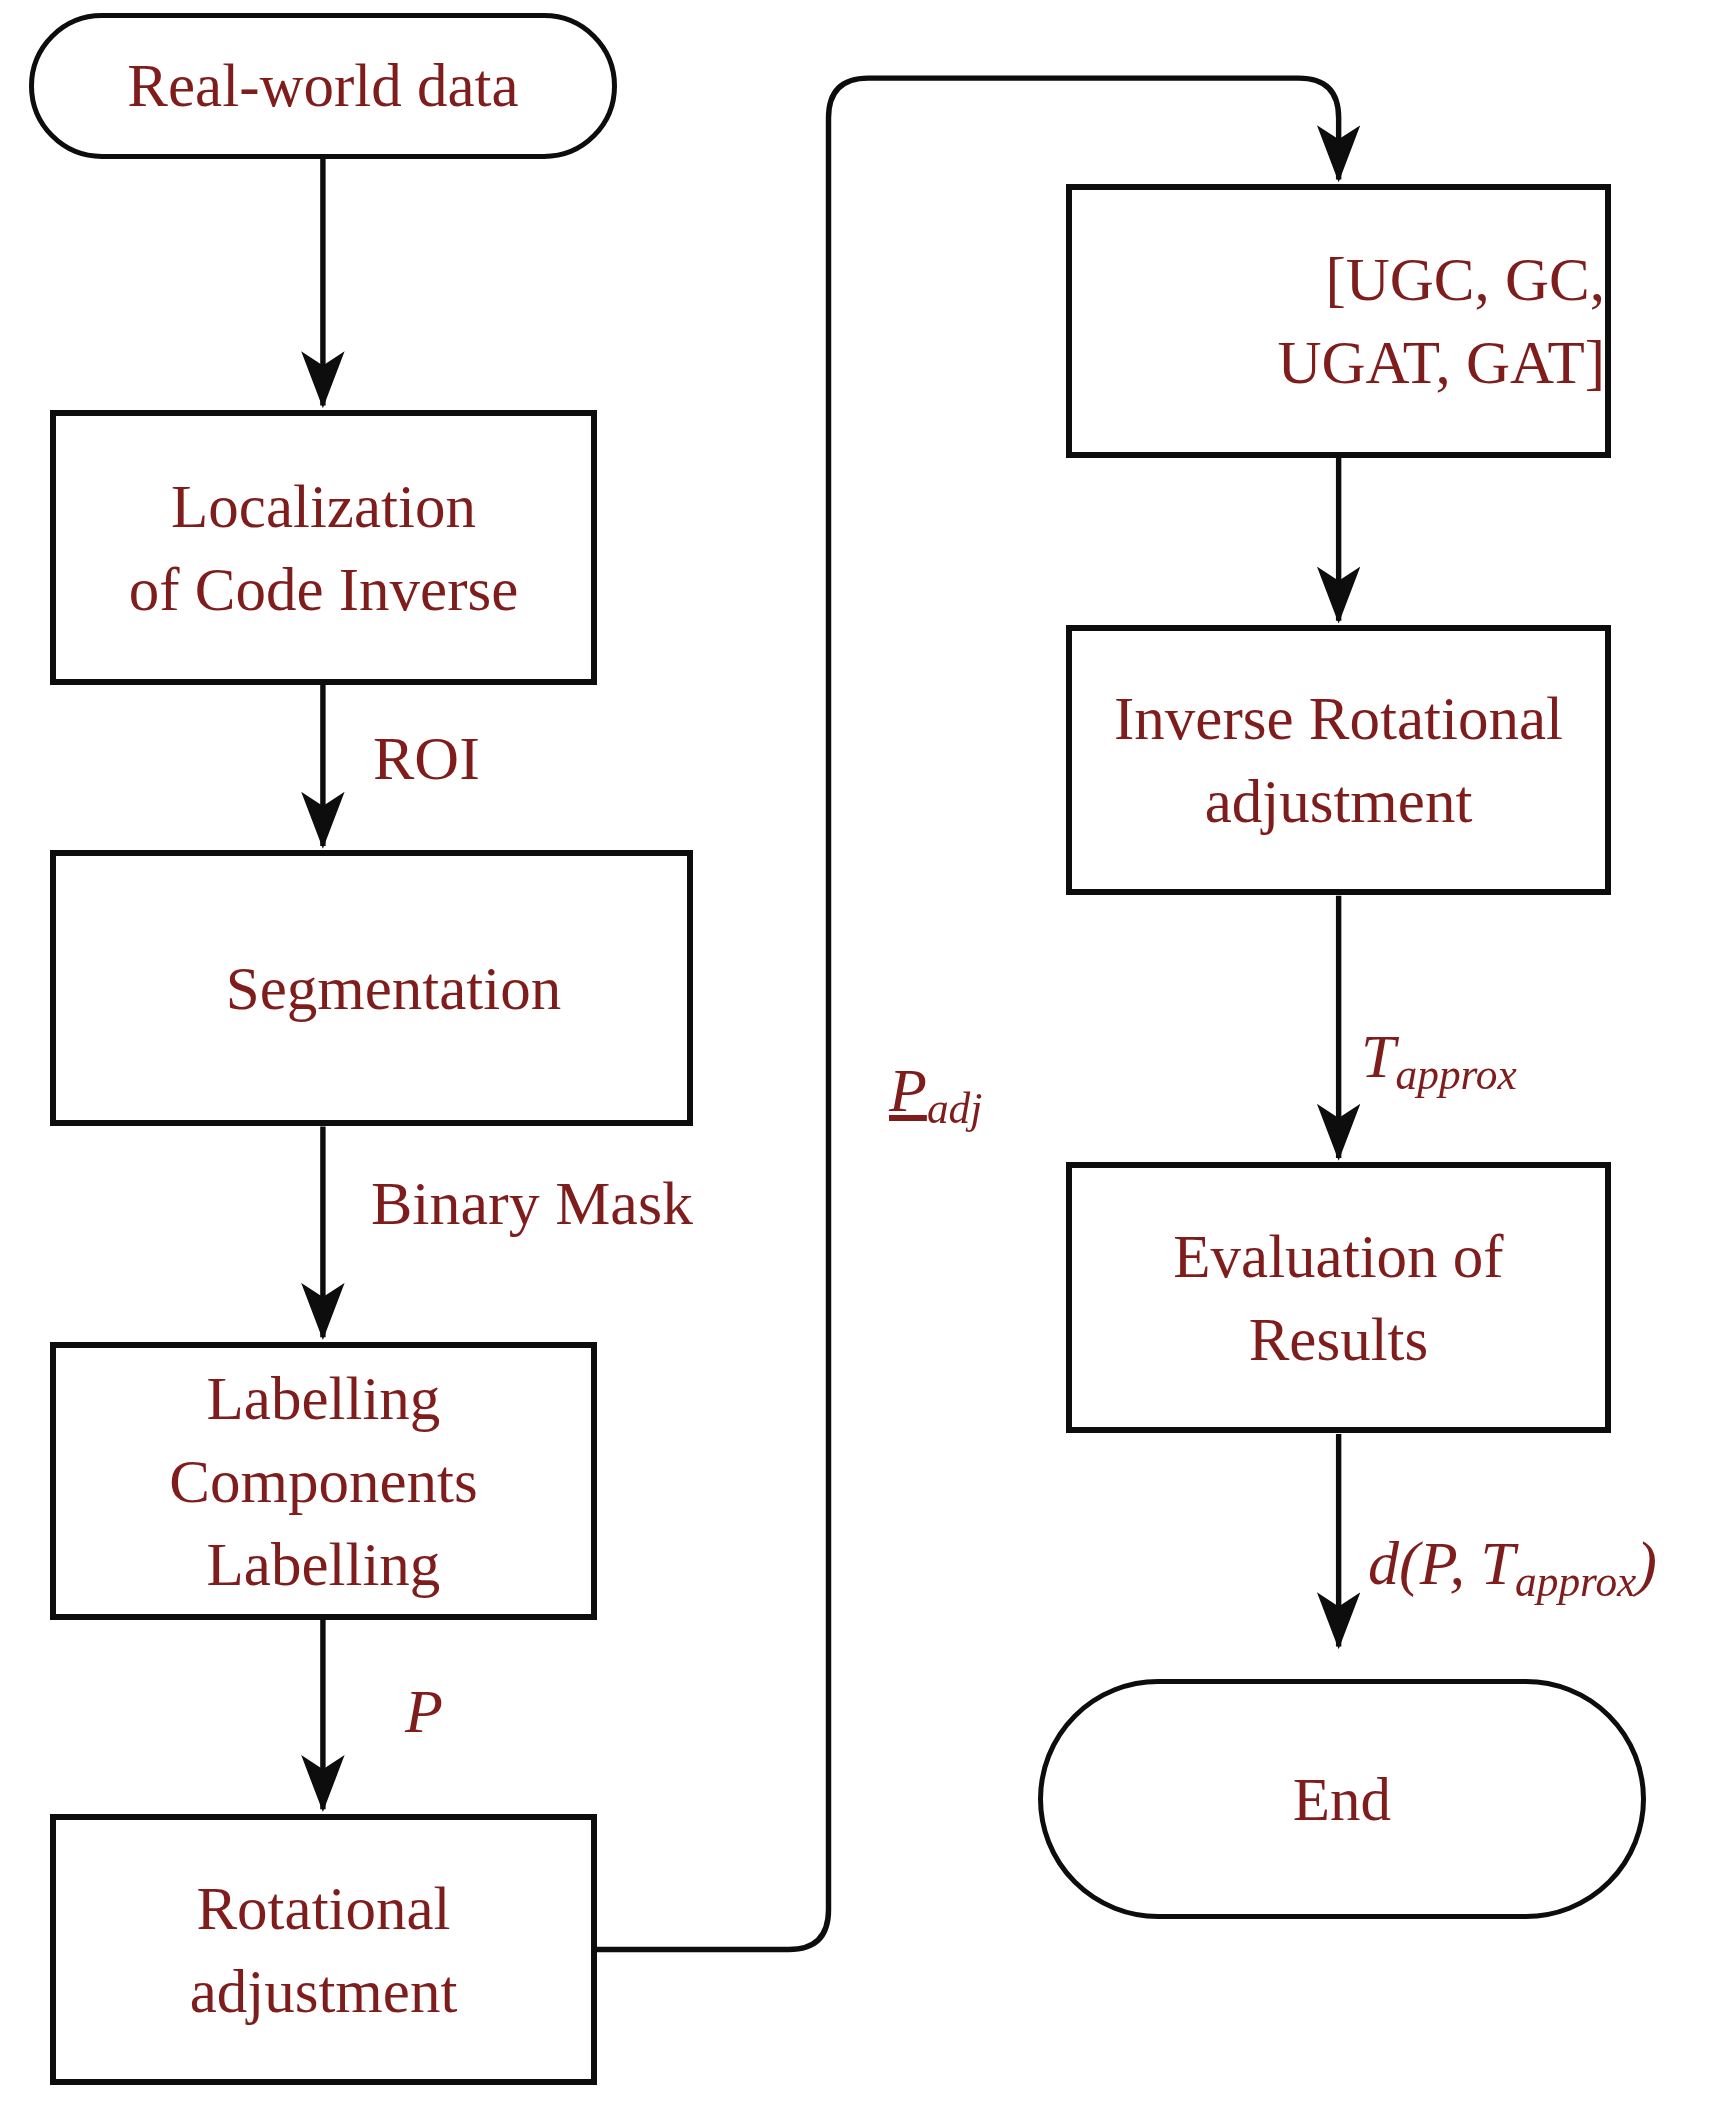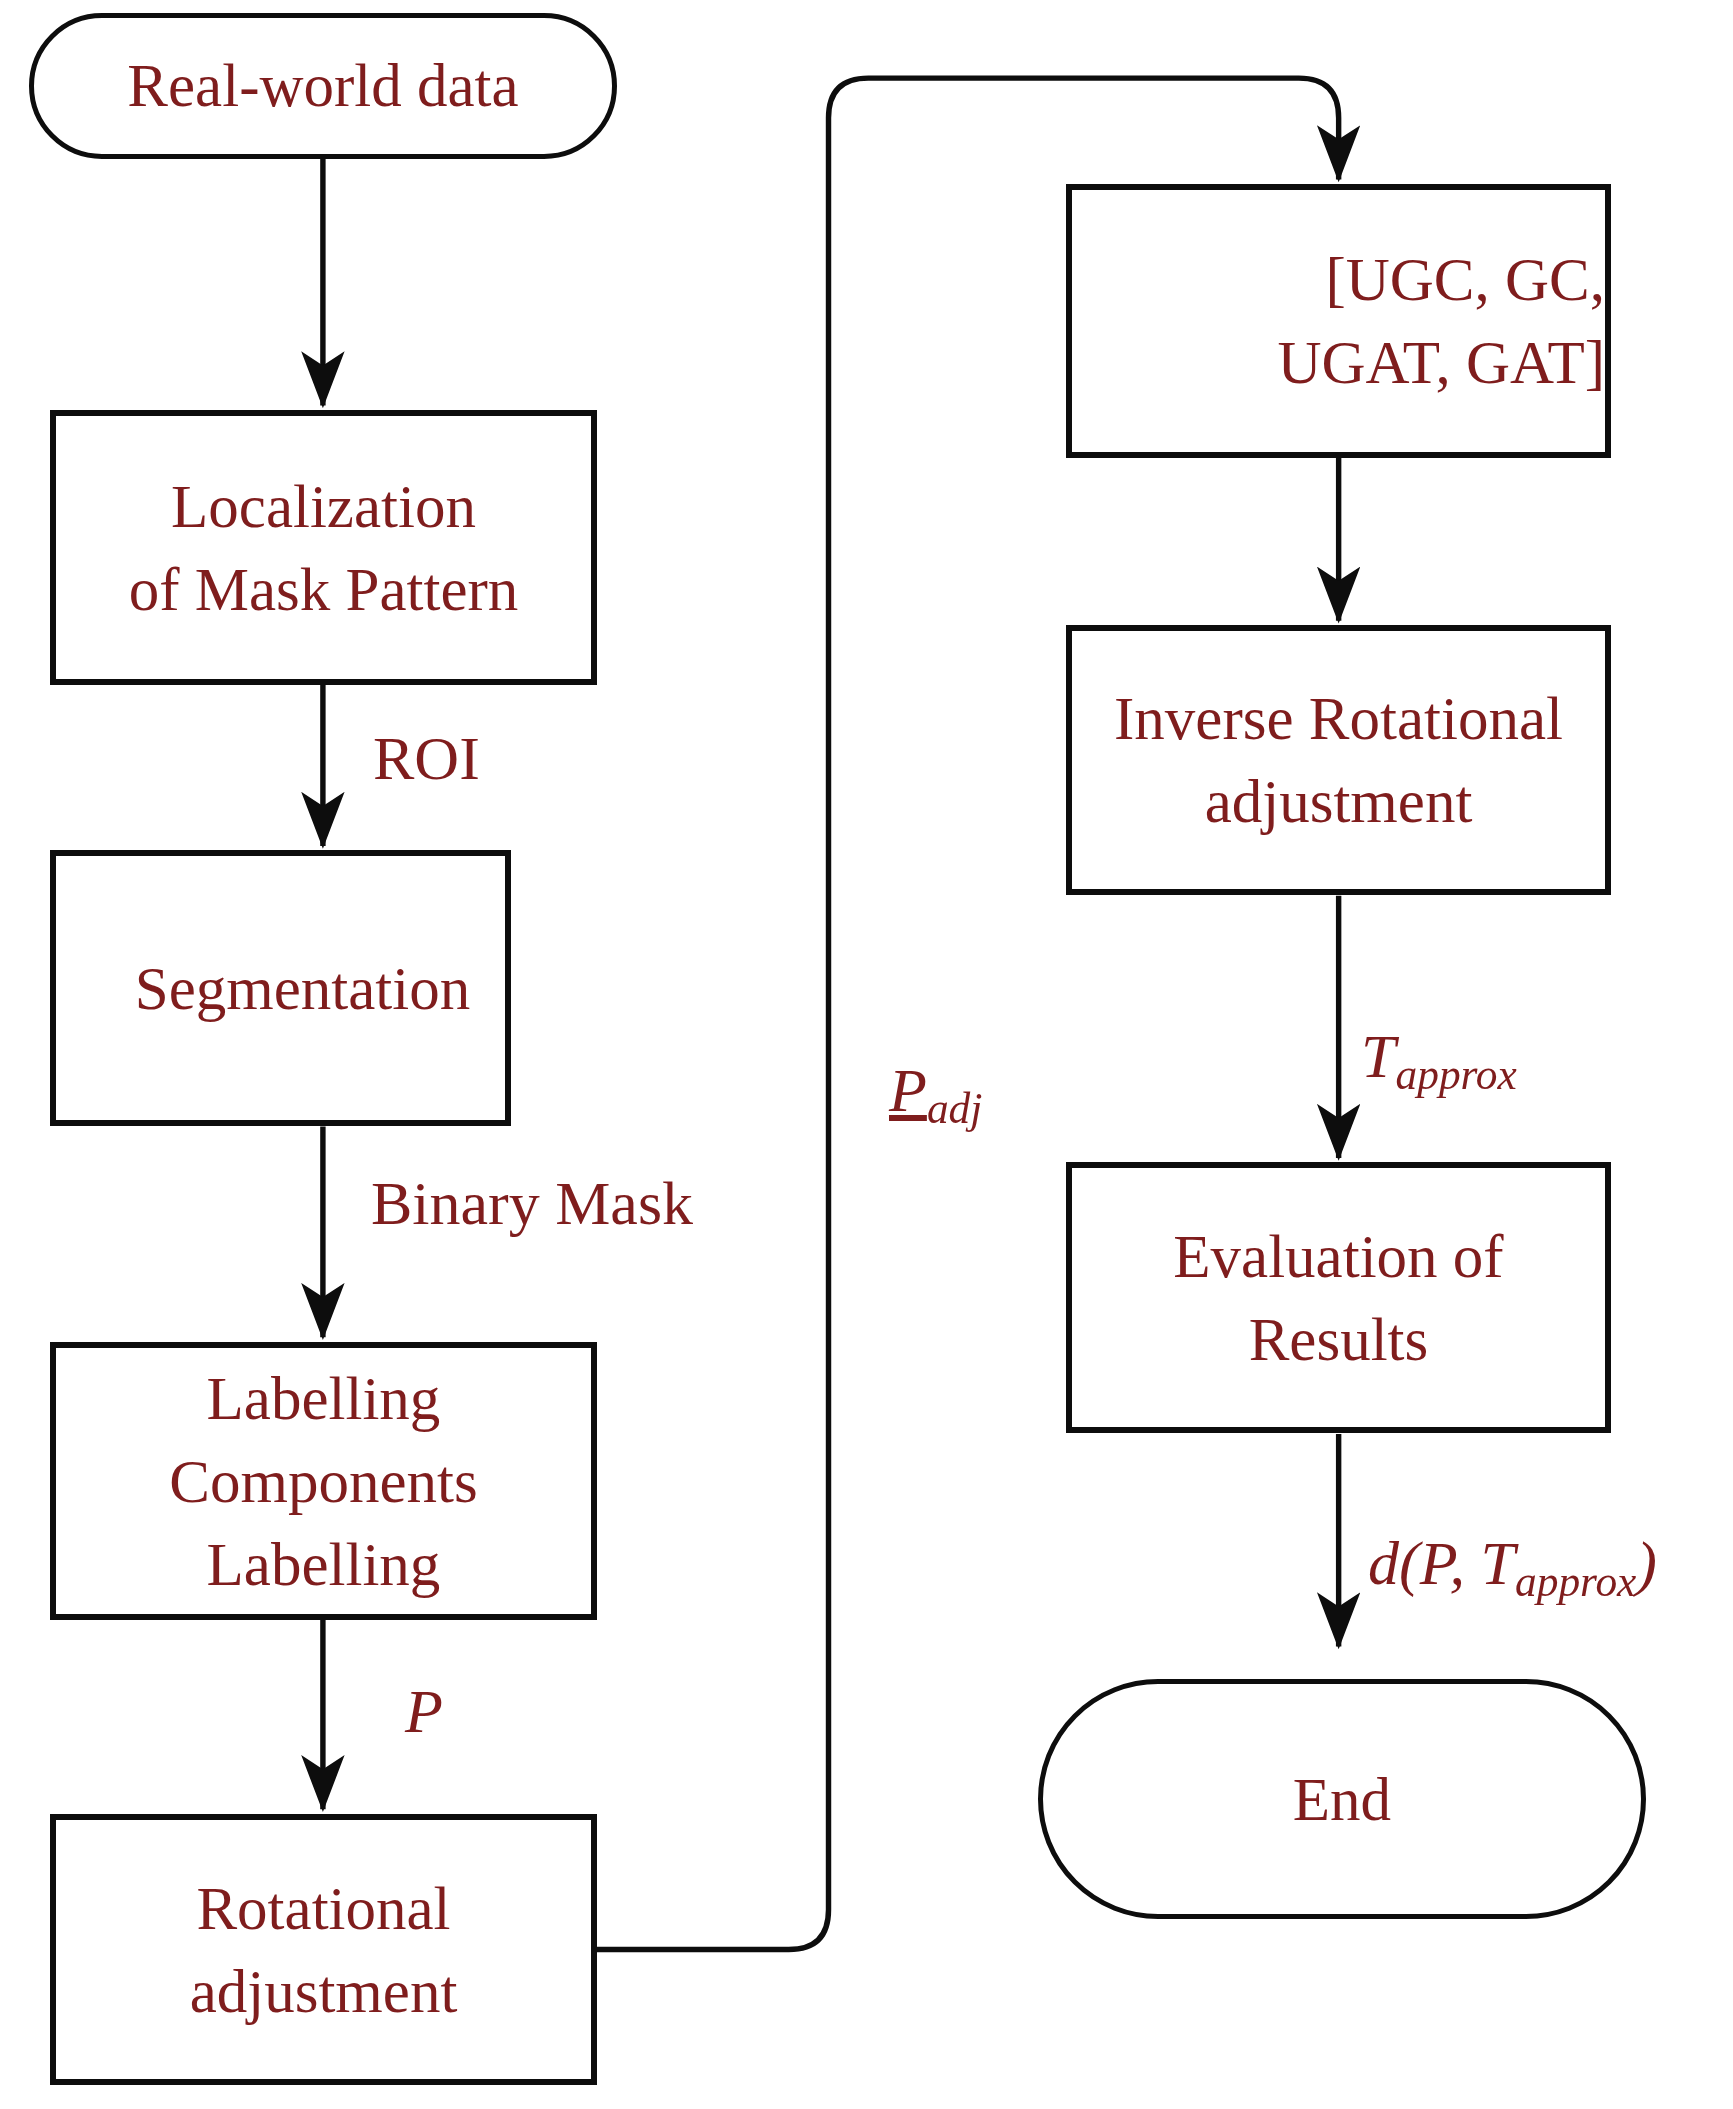--- a/index.html
+++ b/index.html
@@ -22,21 +22,21 @@
     align-items: center;
     justify-content: center;
     text-align: center;
     font-size: 61px;
     line-height: 83px;
     z-index: 2;
   }
   .terminator { border-width: 5.4px; }
   .node-real     { left: 29px;   top: 12.7px;   width: 588px; height: 146px; border-radius: 73px; }
   .node-local    { left: 50px;   top: 410px;  width: 547px; height: 275px; }
-  .node-segment  { left: 50px;   top: 850px;  width: 461px; height: 276px; padding-left: 44px; }
+  .node-segment  { left: 50px;   top: 850px;  width: 643px; height: 276px; padding-left: 44px; }
   .node-ccl      { left: 50px;   top: 1342px; width: 547px; height: 278px; }
   .node-rot      { left: 50px;   top: 1814px; width: 547px; height: 271px; }
   .node-ugc      { left: 1066px; top: 184px;  width: 545px; height: 274px; align-items: flex-end; }
   .node-inverse  { left: 1066px; top: 625px;  width: 545px; height: 270px; }
   .node-eval     { left: 1066px; top: 1162px; width: 545px; height: 271px; }
   .node-end      { left: 1038px; top: 1651px; width: 608px; height: 240px; border-radius: 120px; margin-top: 28px; }
   .edge-label {
     position: absolute;
     font-size: 62px;
     line-height: 72px;
@@ -81,21 +81,21 @@
     <line class="edge" x1="1480" y1="990" x2="1480" y2="1280" marker-end="url(#ah)"></line>
     <line class="edge" x1="1480" y1="1585" x2="1480" y2="1820" marker-end="url(#ah)"></line>
   </svg>
 
   <div class="node terminator node-real">
     <span>Real-world data</span>
   </div>
 
   <div class="node node-local">
     <span>Localization</span>
-    <span>of Mask Pattern</span>
+    <span>of Code Inverse</span>
   </div>
 
   <div class="node node-segment">
     <span>Segmentation</span>
   </div>
 
   <div class="node node-ccl">
     <span>Labelling</span>
     <span>Components</span>
     <span>Labelling</span>

